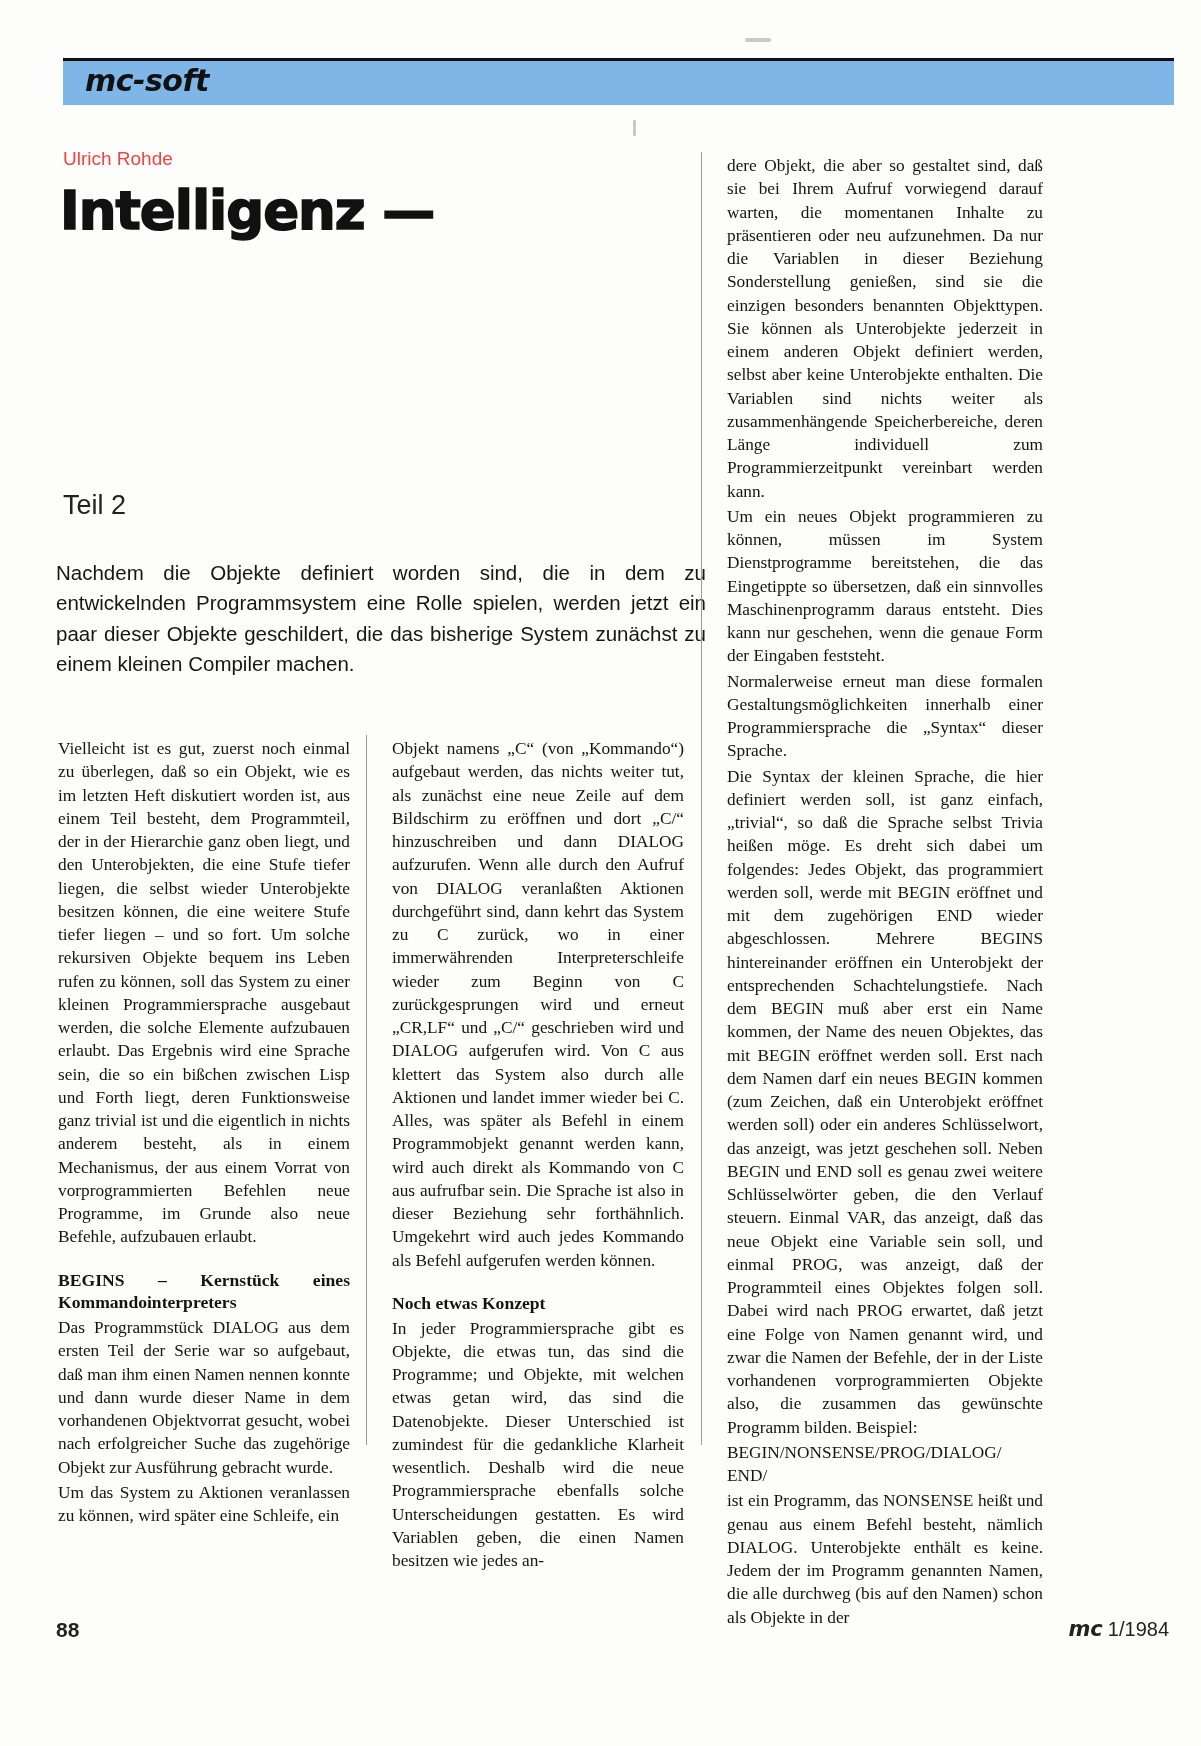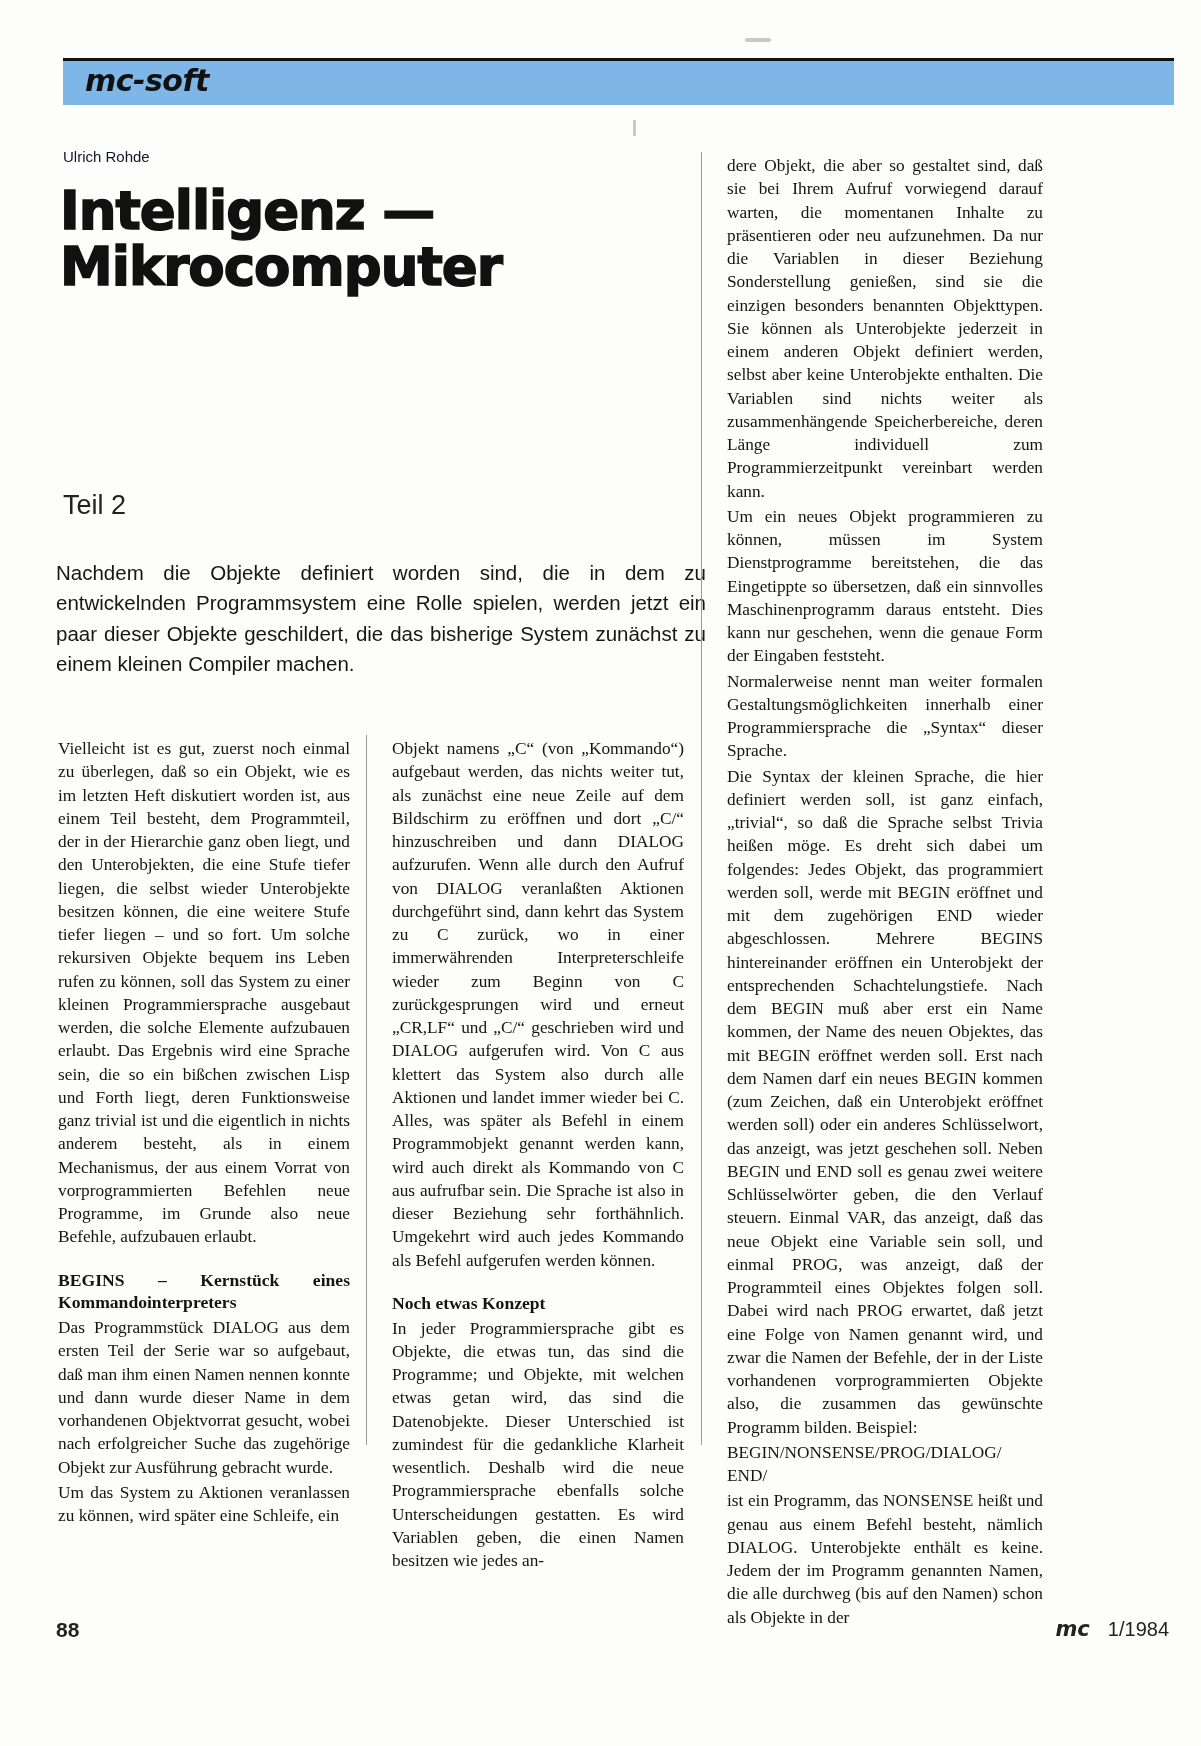--- a/index.html
+++ b/index.html
@@ -45,22 +45,22 @@
     letter-spacing: -0.5px;
     color: #111;
   }
 
   
   .author {
     position: absolute;
     left: 63px;
     top: 148px;
     font-family: "Liberation Sans", sans-serif;
-    font-size: 15px;
-    color: #0f172a;
+    font-size: 19px;
+    color: #ef4444;
   }
   .headline {
     position: absolute;
     left: 60px;
     top: 183px;
     width: 640px;
     font-family: "DejaVu Sans", sans-serif;
     font-weight: bold;
     font-size: 53px;
     line-height: 1.05;
@@ -140,21 +140,21 @@
     top: 1617px;
     font-family: "Liberation Sans", sans-serif;
     font-size: 20px;
     color: #222;
   }
   .footer-logo {
     font-family: "DejaVu Sans", sans-serif;
     font-weight: bold;
     font-style: italic;
     font-size: 21px;
-    margin-right: 18px;
+    margin-right: 5px;
   }
   .speck {
     position: absolute;
     background: #c9c9c9;
     border-radius: 50%;
   }
 </style>
 </head>
 <body>
 
@@ -164,21 +164,20 @@
   <div class="speck" style="left:745px;top:38px;width:26px;height:4px;border-radius:2px;"></div>
 
   <div class="banner">
     <div class="banner-title">mc-soft</div>
   </div>
 
   <div class="author">Ulrich Rohde</div>
 
   <div class="headline">
     <span class="ln">Intelligenz —</span>
-    <span class="ln">Mikrocomputer</span>
   </div>
 
   <div class="part">Teil 2</div>
 
   <div class="lead">Nachdem die Objekte definiert worden sind, die in dem zu entwickelnden Programmsystem eine Rolle spielen, werden jetzt ein paar dieser Objekte geschildert, die das bisherige System zunächst zu einem kleinen Compiler machen.</div>
 
   <div class="rule rule1"></div>
   <div class="rule rule2"></div>
 
   <div class="col col1">
@@ -190,21 +189,21 @@
 
   <div class="col col2">
     <p>Objekt namens „C“ (von „Kommando“) aufgebaut werden, das nichts weiter tut, als zunächst eine neue Zeile auf dem Bildschirm zu eröffnen und dort „C/“ hinzuschreiben und dann DIALOG aufzurufen. Wenn alle durch den Aufruf von DIALOG veranlaßten Aktionen durchgeführt sind, dann kehrt das System zu C zurück, wo in einer immerwährenden Interpreterschleife wieder zum Beginn von C zurückgesprungen wird und erneut „CR,LF“ und „C/“ geschrieben wird und DIALOG aufgerufen wird. Von C aus klettert das System also durch alle Aktionen und landet immer wieder bei C. Alles, was später als Befehl in einem Programmobjekt genannt werden kann, wird auch direkt als Kommando von C aus aufrufbar sein. Die Sprache ist also in dieser Beziehung sehr forthähnlich. Umgekehrt wird auch jedes Kommando als Befehl aufgerufen werden können.</p>
     <p class="subhead">Noch etwas Konzept</p>
     <p>In jeder Programmiersprache gibt es Objekte, die etwas tun, das sind die Programme; und Objekte, mit welchen etwas getan wird, das sind die Datenobjekte. Dieser Unterschied ist zumindest für die gedankliche Klarheit wesentlich. Deshalb wird die neue Programmiersprache ebenfalls solche Unterscheidungen gestatten. Es wird Variablen geben, die einen Namen besitzen wie jedes an-</p>
   </div>
 
   <div class="col col3">
     <p>dere Objekt, die aber so gestaltet sind, daß sie bei Ihrem Aufruf vorwiegend darauf warten, die momentanen Inhalte zu präsentieren oder neu aufzunehmen. Da nur die Variablen in dieser Beziehung Sonderstellung genießen, sind sie die einzigen besonders benannten Objekttypen. Sie können als Unterobjekte jederzeit in einem anderen Objekt definiert werden, selbst aber keine Unterobjekte enthalten. Die Variablen sind nichts weiter als zusammenhängende Speicherbereiche, deren Länge individuell zum Programmierzeitpunkt vereinbart werden kann.</p>
     <p>Um ein neues Objekt programmieren zu können, müssen im System Dienstprogramme bereitstehen, die das Eingetippte so übersetzen, daß ein sinnvolles Maschinenprogramm daraus entsteht. Dies kann nur geschehen, wenn die genaue Form der Eingaben feststeht.</p>
-    <p>Normalerweise nennt man weiter formalen Gestaltungsmöglichkeiten innerhalb einer Programmiersprache die „Syntax“ dieser Sprache.</p>
+    <p>Normalerweise erneut man diese formalen Gestaltungsmöglichkeiten innerhalb einer Programmiersprache die „Syntax“ dieser Sprache.</p>
     <p>Die Syntax der kleinen Sprache, die hier definiert werden soll, ist ganz einfach, „trivial“, so daß die Sprache selbst Trivia heißen möge. Es dreht sich dabei um folgendes: Jedes Objekt, das programmiert werden soll, werde mit BEGIN eröffnet und mit dem zugehörigen END wieder abgeschlossen. Mehrere BEGINS hintereinander eröffnen ein Unterobjekt der entsprechenden Schachtelungstiefe. Nach dem BEGIN muß aber erst ein Name kommen, der Name des neuen Objektes, das mit BEGIN eröffnet werden soll. Erst nach dem Namen darf ein neues BEGIN kommen (zum Zeichen, daß ein Unterobjekt eröffnet werden soll) oder ein anderes Schlüsselwort, das anzeigt, was jetzt geschehen soll. Neben BEGIN und END soll es genau zwei weitere Schlüsselwörter geben, die den Verlauf steuern. Einmal VAR, das anzeigt, daß das neue Objekt eine Variable sein soll, und einmal PROG, was anzeigt, daß der Programmteil eines Objektes folgen soll. Dabei wird nach PROG erwartet, daß jetzt eine Folge von Namen genannt wird, und zwar die Namen der Befehle, der in der Liste vorhandenen vorprogrammierten Objekte also, die zusammen das gewünschte Programm bilden. Beispiel:</p>
     <p>BEGIN/NONSENSE/PROG/DIALOG/ END/</p>
     <p>ist ein Programm, das NONSENSE heißt und genau aus einem Befehl besteht, nämlich DIALOG. Unterobjekte enthält es keine. Jedem der im Programm genannten Namen, die alle durchweg (bis auf den Namen) schon als Objekte in der</p>
   </div>
 
   <div class="folio">88</div>
   <div class="footer-right">
     <span class="footer-logo">mc</span><span>1/1984</span>
   </div>
 

